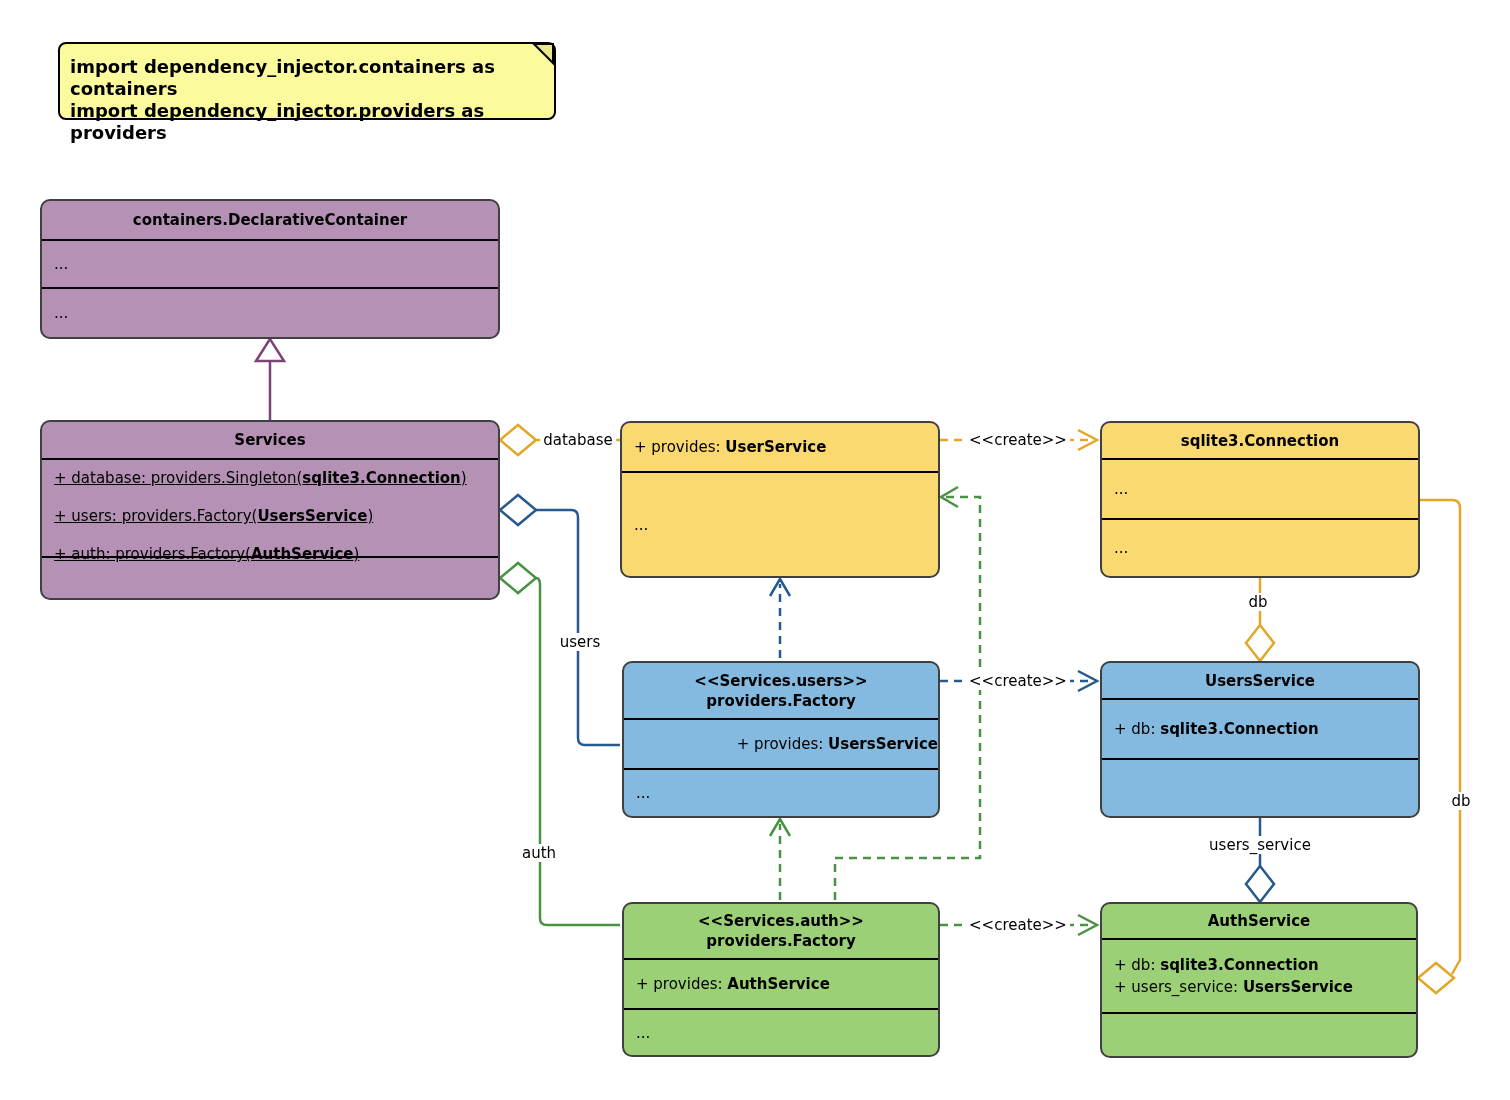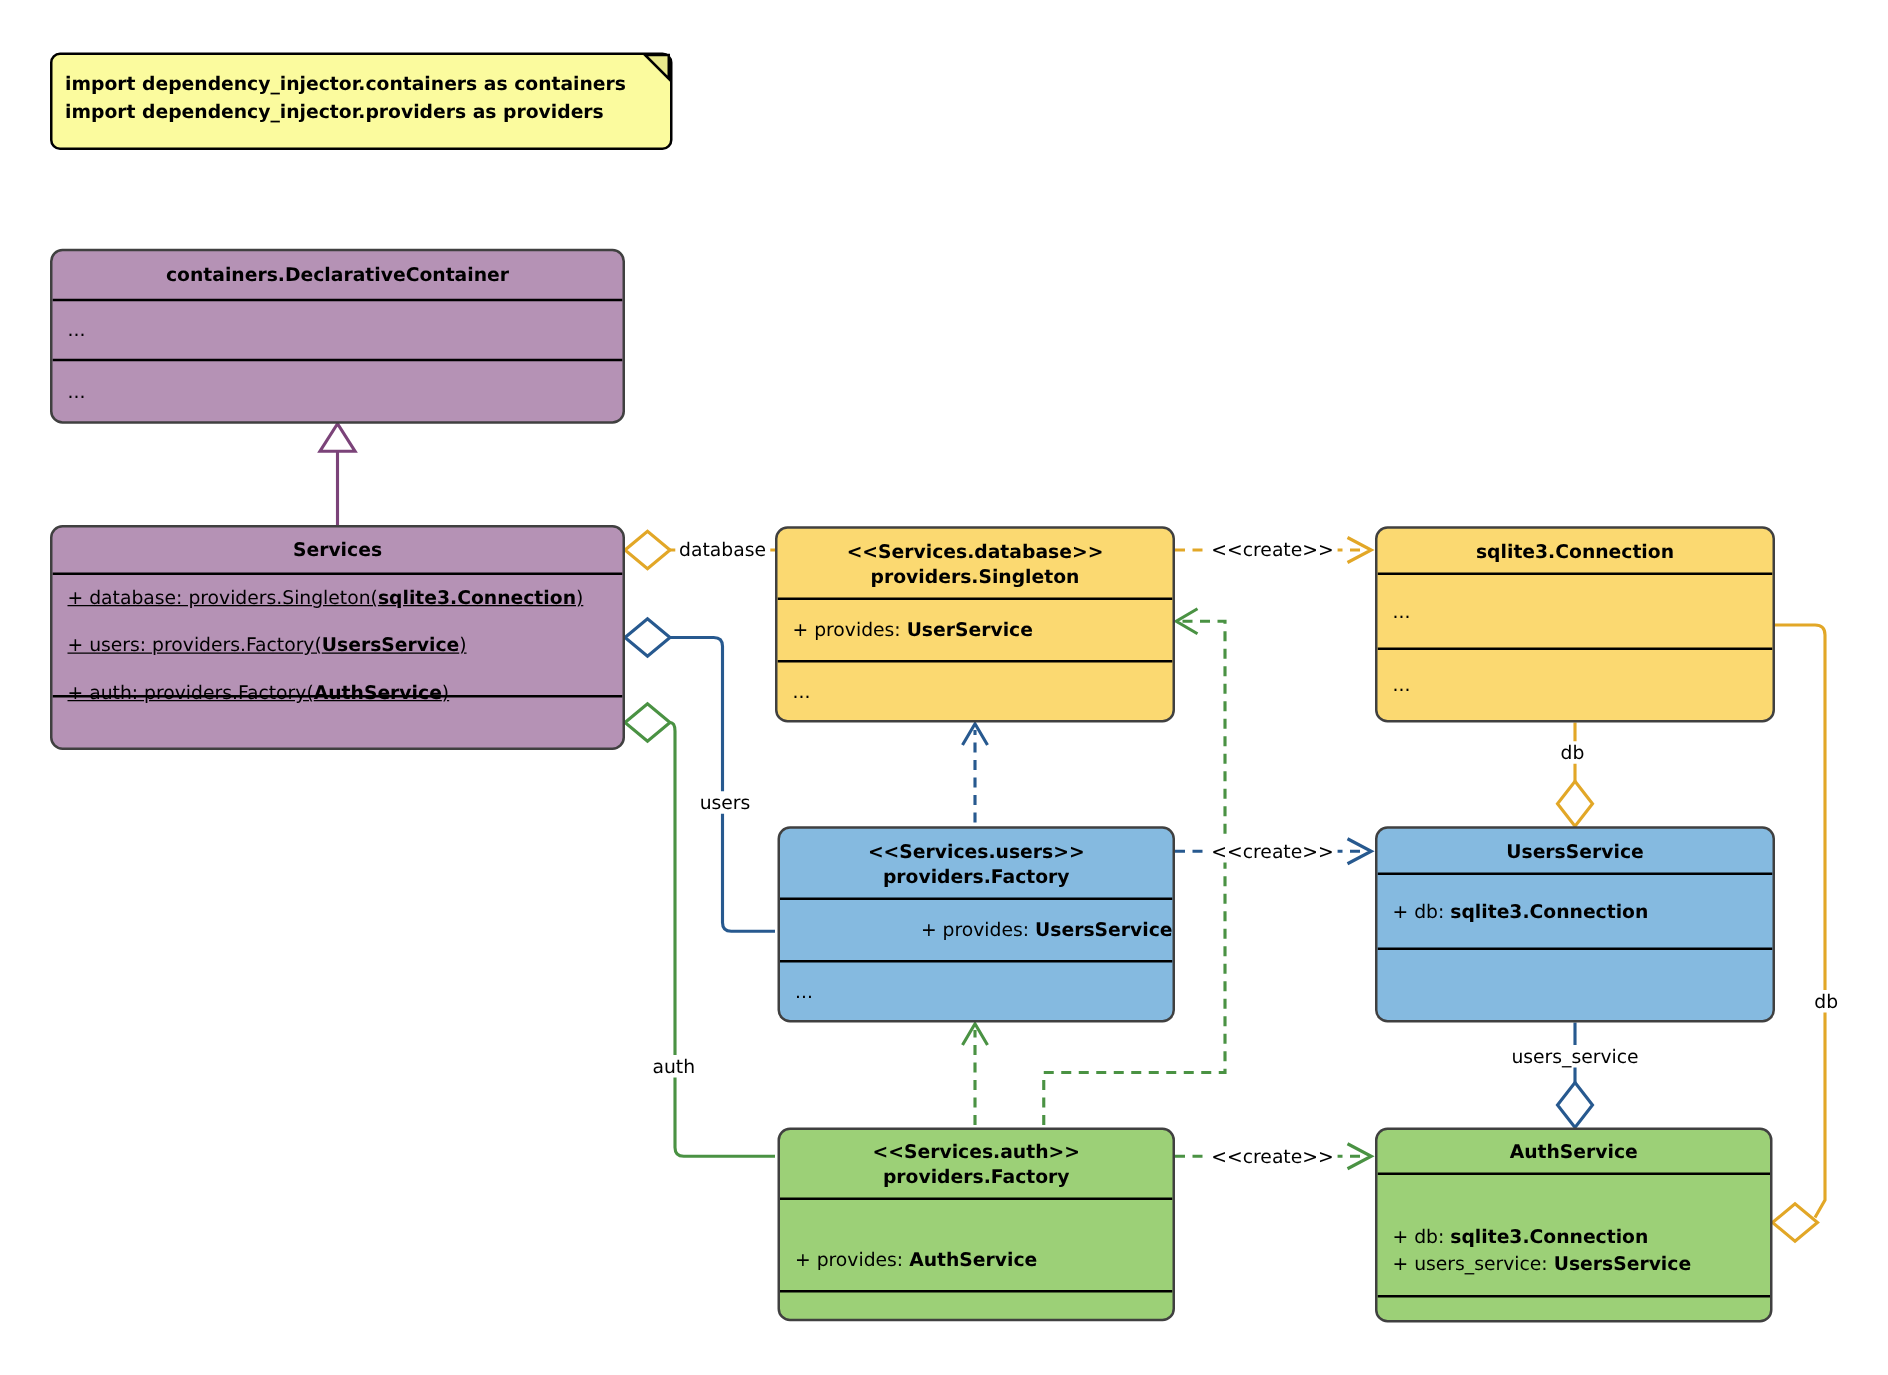--- a/index.html
+++ b/index.html
@@ -10,23 +10,23 @@
   .sec{box-sizing:border-box;border-bottom:2px solid #000;flex:0 0 auto;}
   .sec:last-child{border-bottom:none;flex:1 1 auto;}
   .hdr{display:flex;flex-direction:column;align-items:center;justify-content:center;font-weight:bold;font-size:15px;line-height:20px;text-align:center;}
   .attrs{display:flex;flex-direction:column;justify-content:center;padding-left:12px;font-size:15px;line-height:22px;}
   .dots{display:flex;align-items:center;padding-left:12px;font-size:15px;}
   .b{font-weight:bold;}
   .u{text-decoration:underline;margin-top:16px;}
   .purple{background:#B592B5;}
   .yellow{background:#FBD971;}
   .blue{background:#85BAE0;}
-  .green{background:#9CD077;gap:24px;}
+  .green{background:#9CD077;}
   .elabel{position:absolute;z-index:3;background:#fff;font-size:15px;padding:0 3px;transform:translate(-50%,-50%);white-space:nowrap;}
-  .note{position:absolute;z-index:2;background:#FBFB9E;border:2px solid #000;border-radius:8px;box-sizing:border-box;font-weight:bold;font-size:15px;line-height:22px;padding:12px 10px;}
+  .note{position:absolute;z-index:2;background:#FBFB9E;border:2px solid #000;border-radius:8px;box-sizing:border-box;font-weight:bold;font-size:18px;line-height:22px;padding:12px 10px;margin-left:18px;}
   .note .fold{position:absolute;top:-2px;right:-2px;}
 </style>
 </head>
 <body>
 
 <div id="canvas">
 
   <svg class="edges" width="1510" height="1100" viewBox="0 0 1510 1100">
 
     <g stroke="#7B4379" stroke-width="2.5">
@@ -113,24 +113,20 @@
     <div class="sec hdr" style="height:38px;">Services</div>
     <div class="sec attrs" style="height:98px;">
       <div class="u"><span>+ database: providers.Singleton(</span><span class="b">sqlite3.Connection</span><span>)</span></div>
       <div class="u"><span>+ users: providers.Factory(</span><span class="b">UsersService</span><span>)</span></div>
       <div class="u"><span>+ auth: providers.Factory(</span><span class="b">AuthService</span><span>)</span></div>
     </div>
     <div class="sec"></div>
   </div>
 
   <div class="cls yellow" style="left:620px;top:421px;width:320px;height:157px;">
-    <div class="sec hdr" style="height:57px;">
-      <span>&lt;&lt;Services.database&gt;&gt;</span>
-      <span>providers.Singleton</span>
-    </div>
     <div class="sec attrs" style="height:50px;">
       <div><span>+ provides: </span><span class="b">UserService</span></div>
     </div>
     <div class="sec dots">...</div>
   </div>
 
   <div class="cls yellow" style="left:1100px;top:421px;width:320px;height:157px;">
     <div class="sec hdr" style="height:37px;">sqlite3.Connection</div>
     <div class="sec dots" style="height:60px;">...</div>
     <div class="sec dots">...</div>

